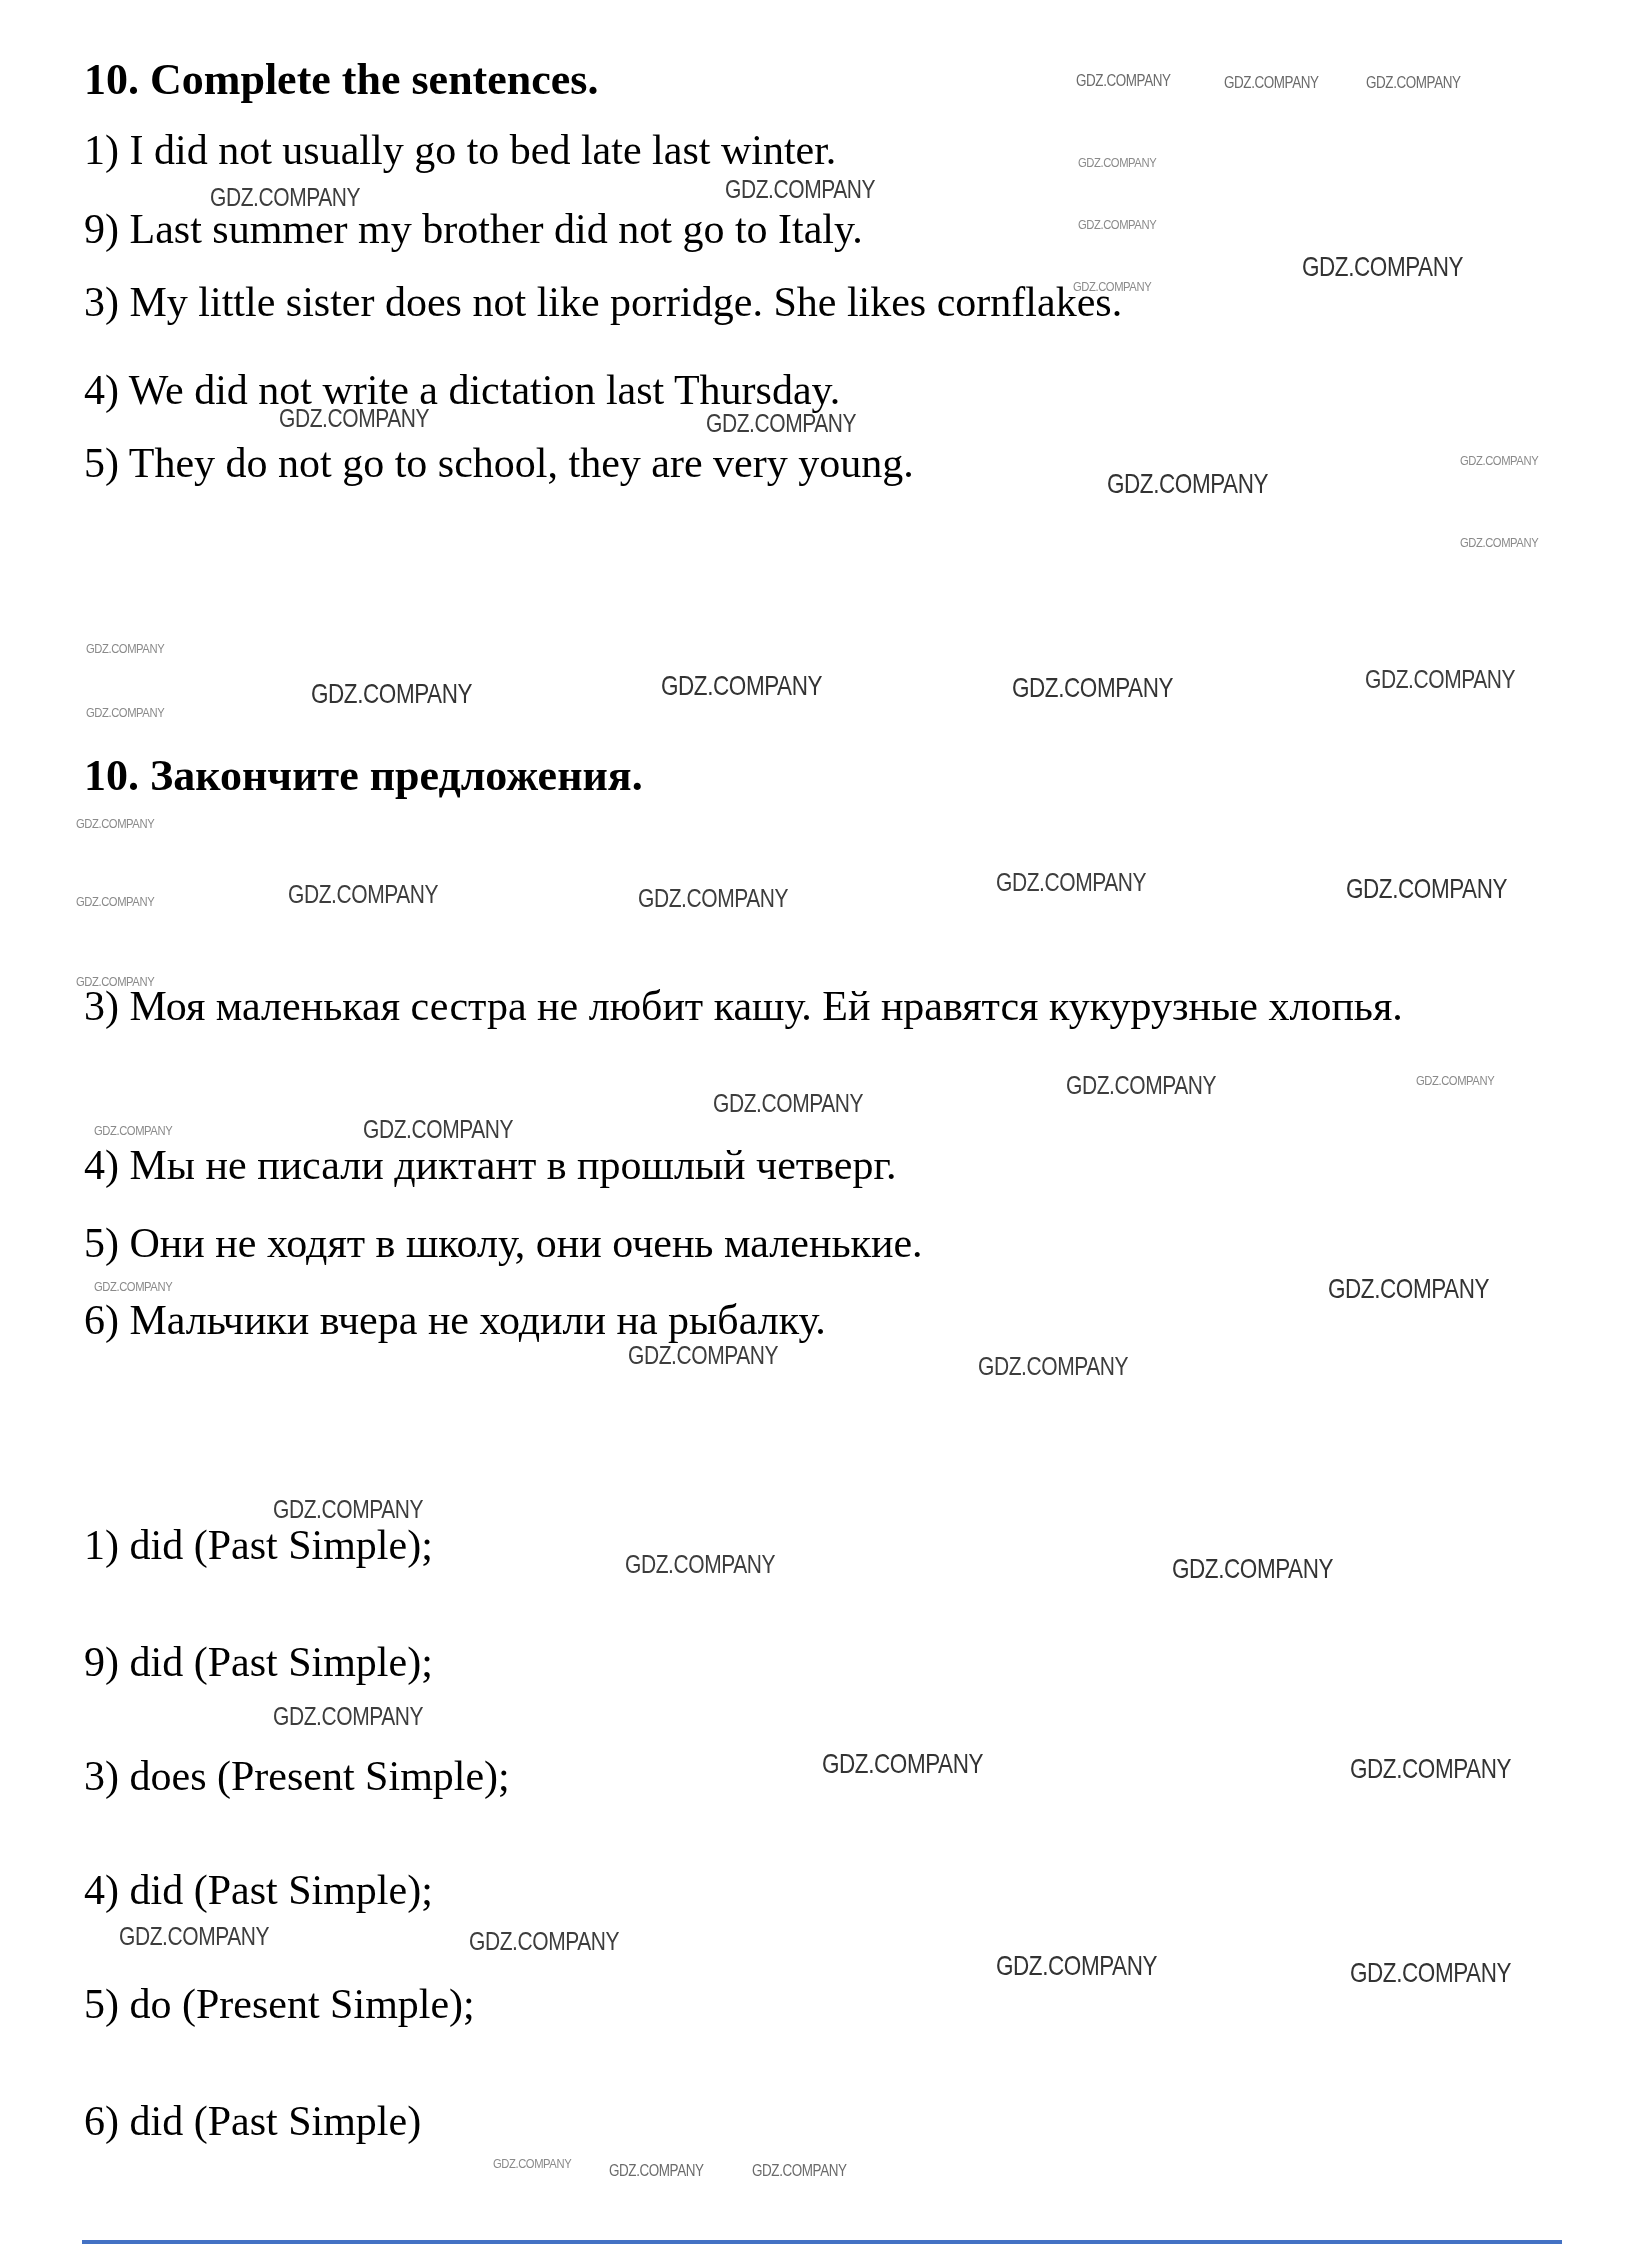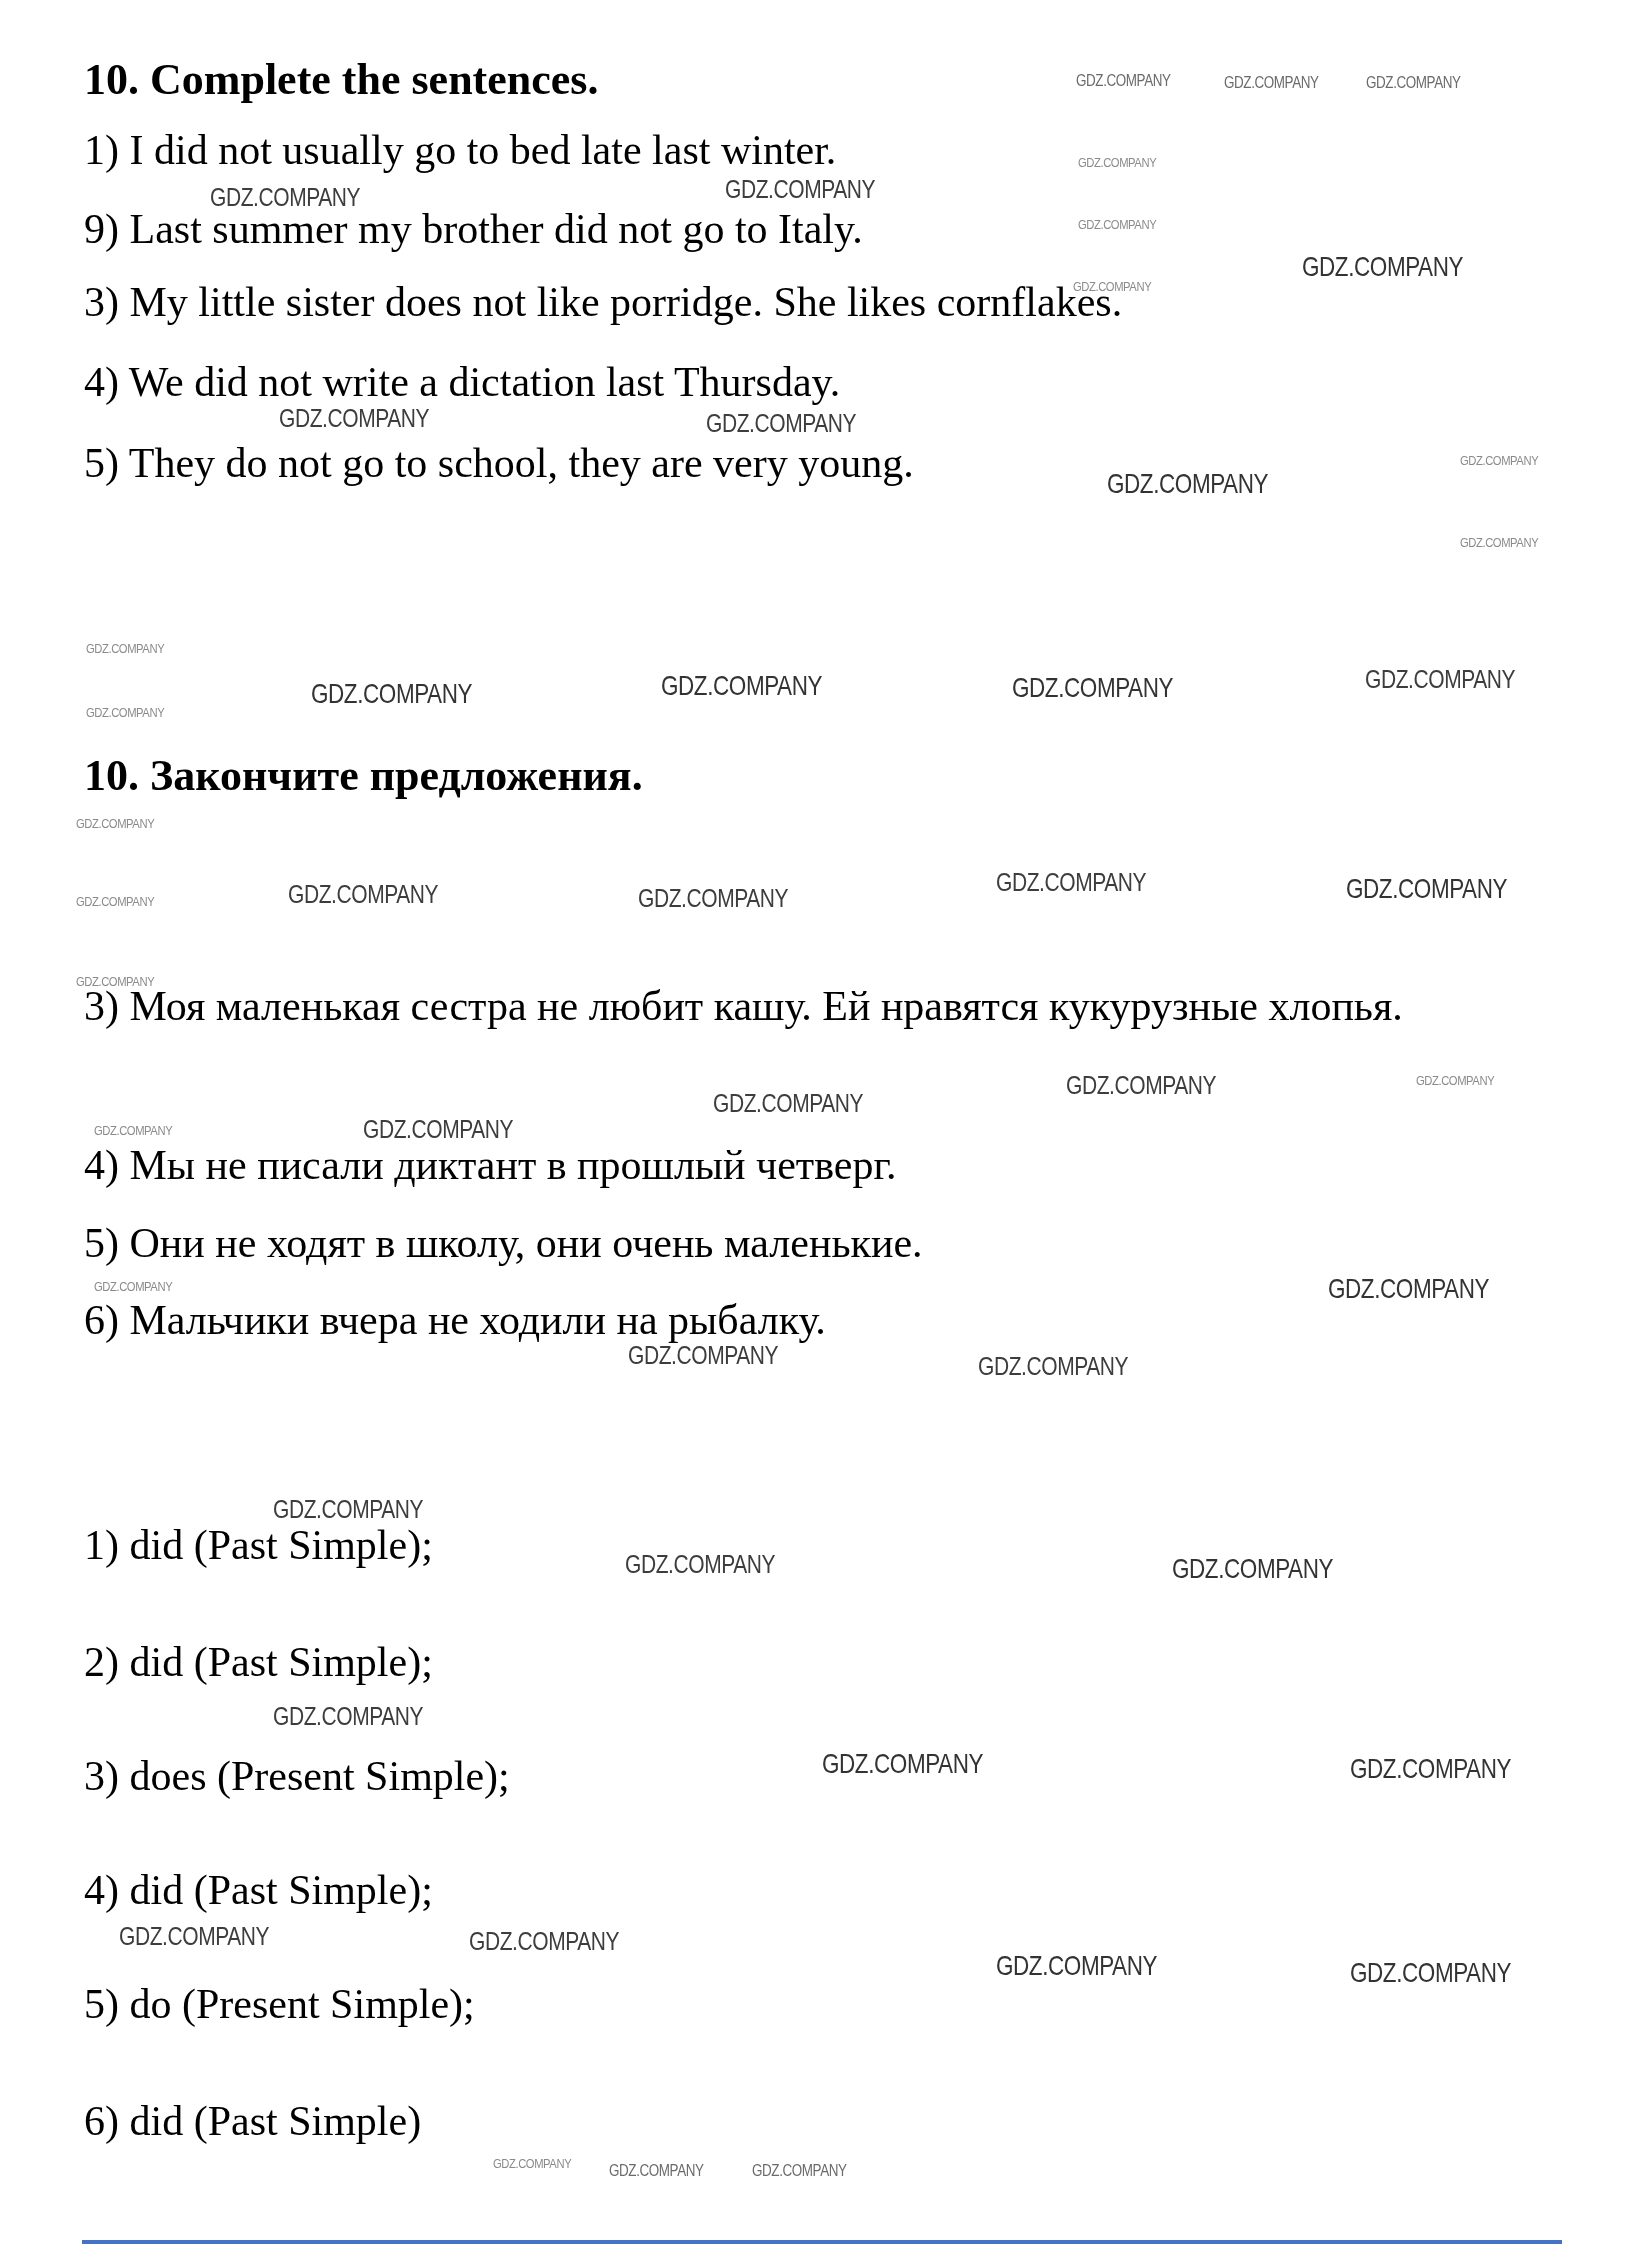--- a/index.html
+++ b/index.html
@@ -60,32 +60,32 @@
 </head>
 <body>
 
 <div class="page">
 
   <h2 class="line heading" style="top:53px">10. Complete the sentences.</h2>
 
   <p class="line" style="top:124px">1) I did not usually go to bed late last winter.</p>
   <p class="line" style="top:203px">9) Last summer my brother did not go to Italy.</p>
   <p class="line" style="top:276px">3) My little sister does not like porridge. She likes cornflakes.</p>
-  <p class="line" style="top:356px">4) We did not write a dictation last Thursday.</p>
+  <p class="line" style="top:364px">4) We did not write a dictation last Thursday.</p>
   <p class="line" style="top:437px">5) They do not go to school, they are very young.</p>
 
   <h2 class="line heading" style="top:749px">10. Закончите предложения.</h2>
 
   <p class="line wrap" style="top:965px">3) Моя маленькая сестра не любит кашу. Ей нравятся кукурузные хлопья.</p>
   <p class="line" style="top:1139px">4) Мы не писали диктант в прошлый четверг.</p>
   <p class="line" style="top:1217px">5) Они не ходят в школу, они очень маленькие.</p>
   <p class="line" style="top:1294px">6) Мальчики вчера не ходили на рыбалку.</p>
 
   <p class="line" style="top:1519px">1) did (Past Simple);</p>
-  <p class="line" style="top:1636px">2) did (Past Simple);</p>
+  <p class="line" style="top:1636px">9) did (Past Simple);</p>
   <p class="line" style="top:1750px">3) does (Present Simple);</p>
   <p class="line" style="top:1864px">4) did (Past Simple);</p>
   <p class="line" style="top:1978px">5) do (Present Simple);</p>
   <p class="line" style="top:2095px">6) did (Past Simple)</p>
 
   <div id="watermarks">
       <span class="wm s" style="left: 1076px; top: 71px;">GDZ.COMPANY</span>
       <span class="wm s" style="left: 1224px; top: 73px;">GDZ.COMPANY</span>
       <span class="wm s" style="left: 1366px; top: 73px;">GDZ.COMPANY</span>
       <span class="wm t" style="left: 1078px; top: 155px;">GDZ.COMPANY</span>

